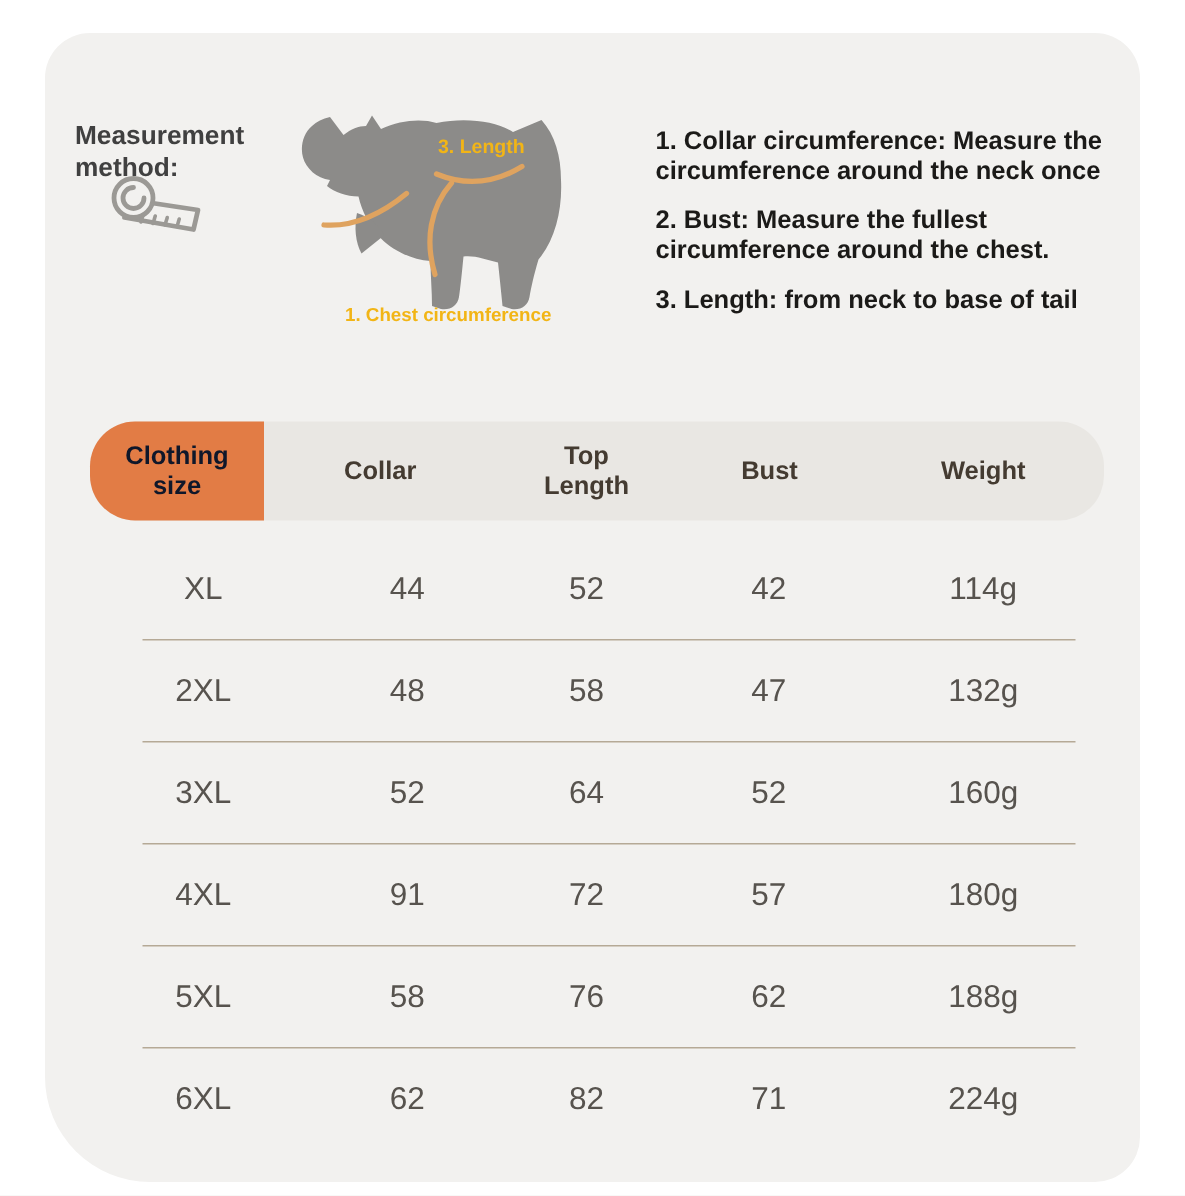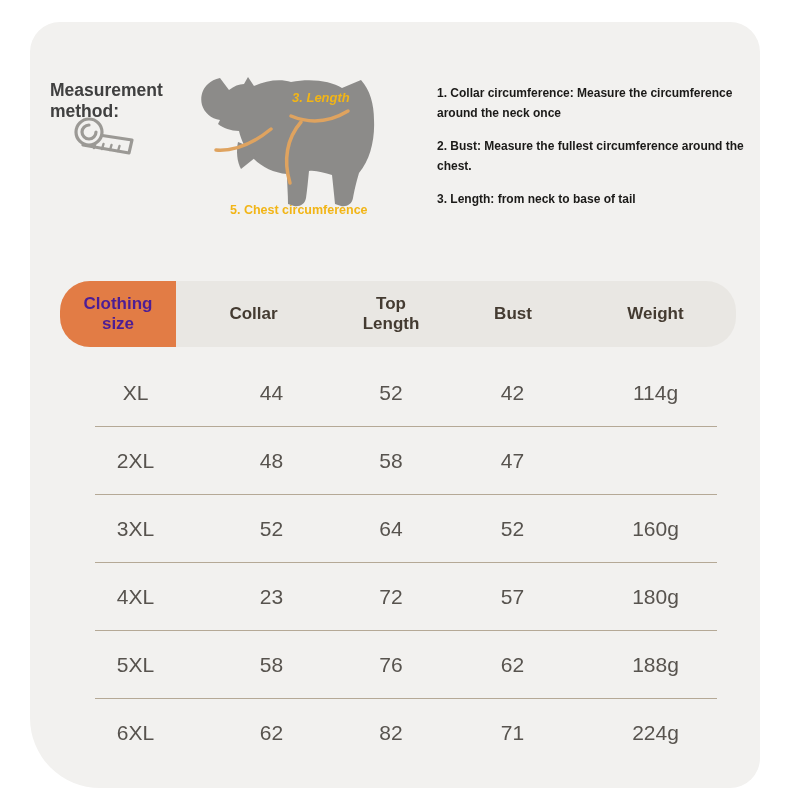--- a/index.html
+++ b/index.html
@@ -28,48 +28,48 @@
   .diagram {
     position: absolute; left: 120px; top: 54px;
     width: 245px; height: 155px;
   }
   .dog-svg { position: absolute; left: 43px; top: 0; }
   .dlabel {
     position: absolute;
     color: #F2B516; font-weight: bold;
     white-space: nowrap;
   }
-  .dlabel-length { left: 142px; top: 14px; font-size: 13px; font-style: italic; }
+  .dlabel-length { left: 142px; top: 14px; font-size: 13px; }
   .dlabel-neck   { left: 0px; top: 52px; width: 106px; font-size: 14px; line-height: 17px; text-align: center; white-space: normal; }
   .dlabel-chest  { left: 80px; top: 127px; font-size: 12.5px; }
   .instructions {
     position: absolute; left: 407px; top: 62px;
     width: 318px;
-    font-size: 12px; font-weight: bold; color: #1B1A18;
+    font-size: 17px; font-weight: bold; color: #1B1A18;
     line-height: 19.5px;
   }
   .instructions p { margin: 0 0 14px 0; }
   
   .size-table { position: absolute; left: 30px; top: 259px; width: 676px; }
   .thead {
     display: grid;
     grid-template-columns: 116px 155px 120px 124px 161px;
     height: 66px;
     background: #E9E7E3;
     border-radius: 30px;
   }
   .th {
     display: flex; align-items: center; justify-content: center;
     text-align: center;
     font-size: 17px; font-weight: bold; color: #443B31;
     line-height: 20px;
   }
   .th-size {
     background: #E27C45;
-    color: #4c1d95;
+    color: #0f172a;
     border-radius: 30px 0 0 30px;
     padding: 0 18px;
   }
   .th-narrow { padding: 0 28px; }
   .tbody { padding-top: 12px; }
   .tr {
     display: grid;
     grid-template-columns: 151px 121px 118px 125px 161px;
     height: 67px;
     align-items: center;
@@ -117,21 +117,21 @@
         C53,75 48,64 46,55 C38,55 30,52 25,48 L27,44
         C18,43 11,36 9,29 C7,22 9,13 15,8 C18,5 22,3 27,2 Z"></path>
       <path fill="#8C8B89" d="M45,66 C52,68 60,74 63,81 L48,93 C44,86 43,75 45,66 Z"></path>
       <g fill="none" stroke="#DFA35F" stroke-width="3.5" stroke-linecap="round">
         <path d="M98,40 Q127,52 155,35"></path>
         <path d="M23,74 Q50,76 78,53"></path>
         <path d="M108,46 C94,62 90,84 97,107"></path>
       </g>
     </svg>
     <div class="dlabel dlabel-length">3. Length</div>
-    <div class="dlabel dlabel-chest">5. Chest circumference</div>
+    <div class="dlabel dlabel-chest">1. Chest circumference</div>
   </div>
 
   <div class="instructions">
     <p>1. Collar circumference: Measure the circumference around the neck once</p>
     <p>2. Bust: Measure the fullest circumference around the chest.</p>
     <p>3. Length: from neck to base of tail</p>
   </div>
 
   <div class="size-table">
     <div class="thead">
@@ -150,35 +150,36 @@
         <div class="td">42</div>
         <div class="td">114g</div>
       </div>
       <div class="divider"></div>
 
       <div class="tr">
         <div class="td">2XL</div>
         <div class="td">48</div>
         <div class="td">58</div>
         <div class="td">47</div>
+        <div class="td">132g</div>
       </div>
       <div class="divider"></div>
 
       <div class="tr">
         <div class="td">3XL</div>
         <div class="td">52</div>
         <div class="td">64</div>
         <div class="td">52</div>
         <div class="td">160g</div>
       </div>
       <div class="divider"></div>
 
       <div class="tr">
         <div class="td">4XL</div>
-        <div class="td">23</div>
+        <div class="td">91</div>
         <div class="td">72</div>
         <div class="td">57</div>
         <div class="td">180g</div>
       </div>
       <div class="divider"></div>
 
       <div class="tr">
         <div class="td">5XL</div>
         <div class="td">58</div>
         <div class="td">76</div>

